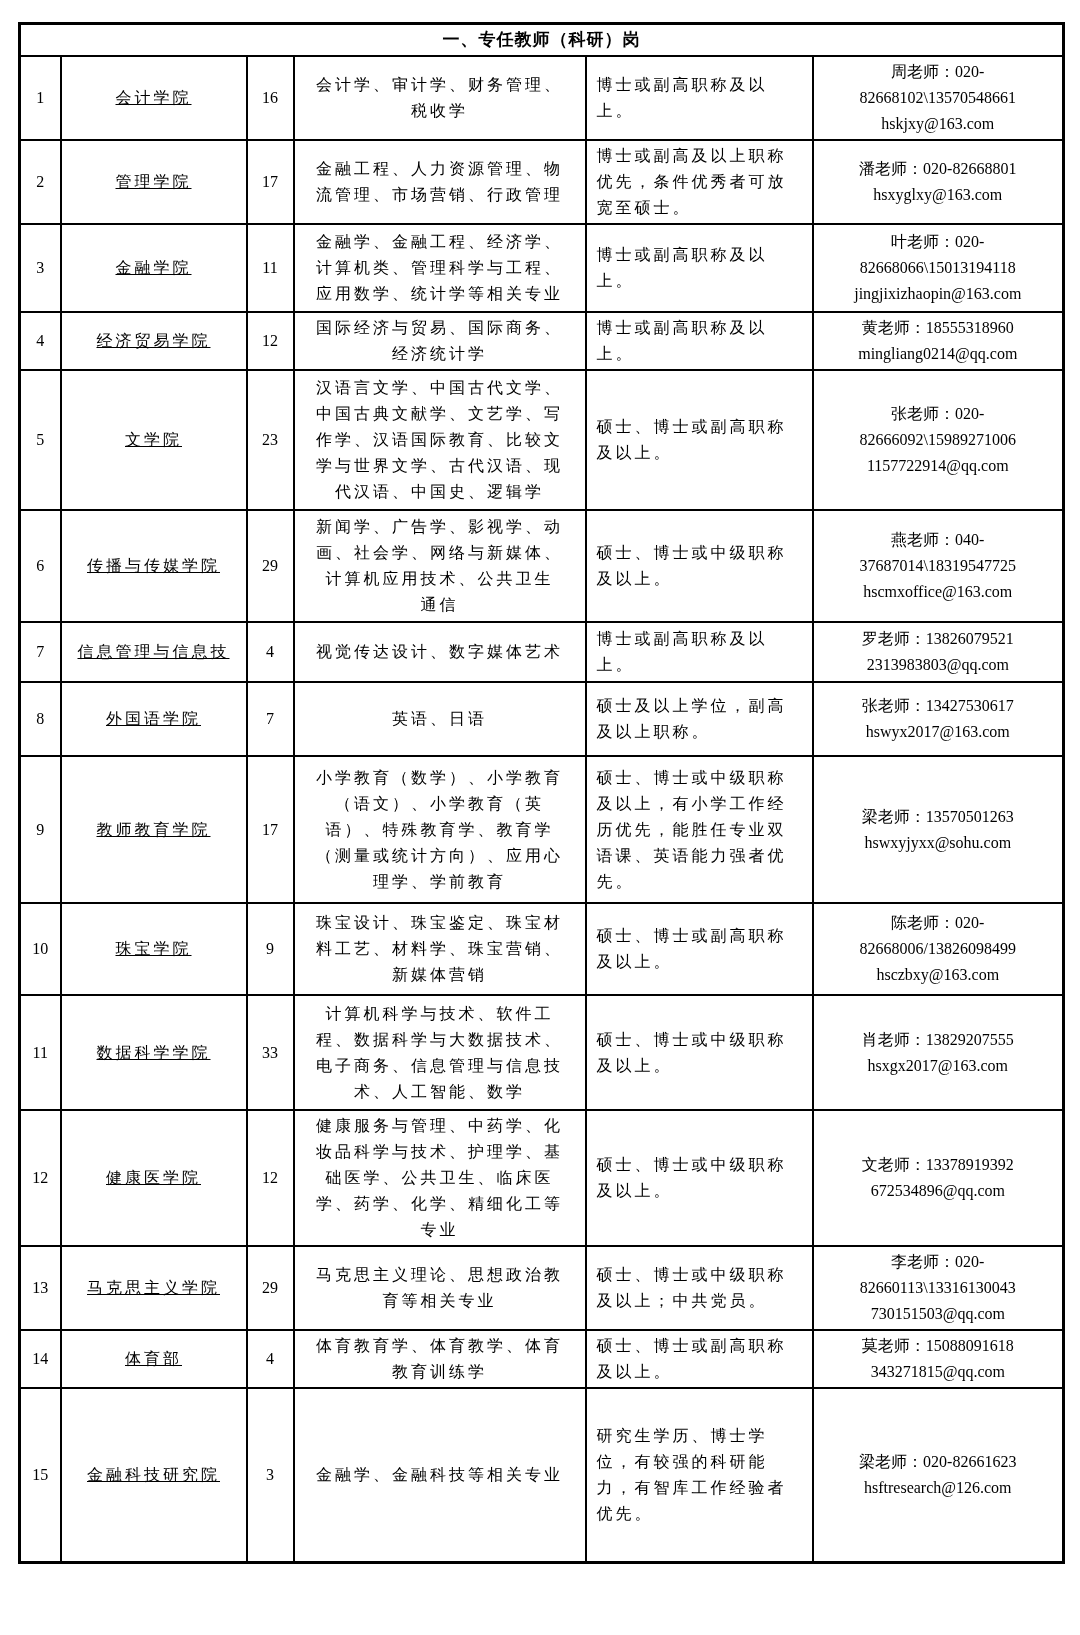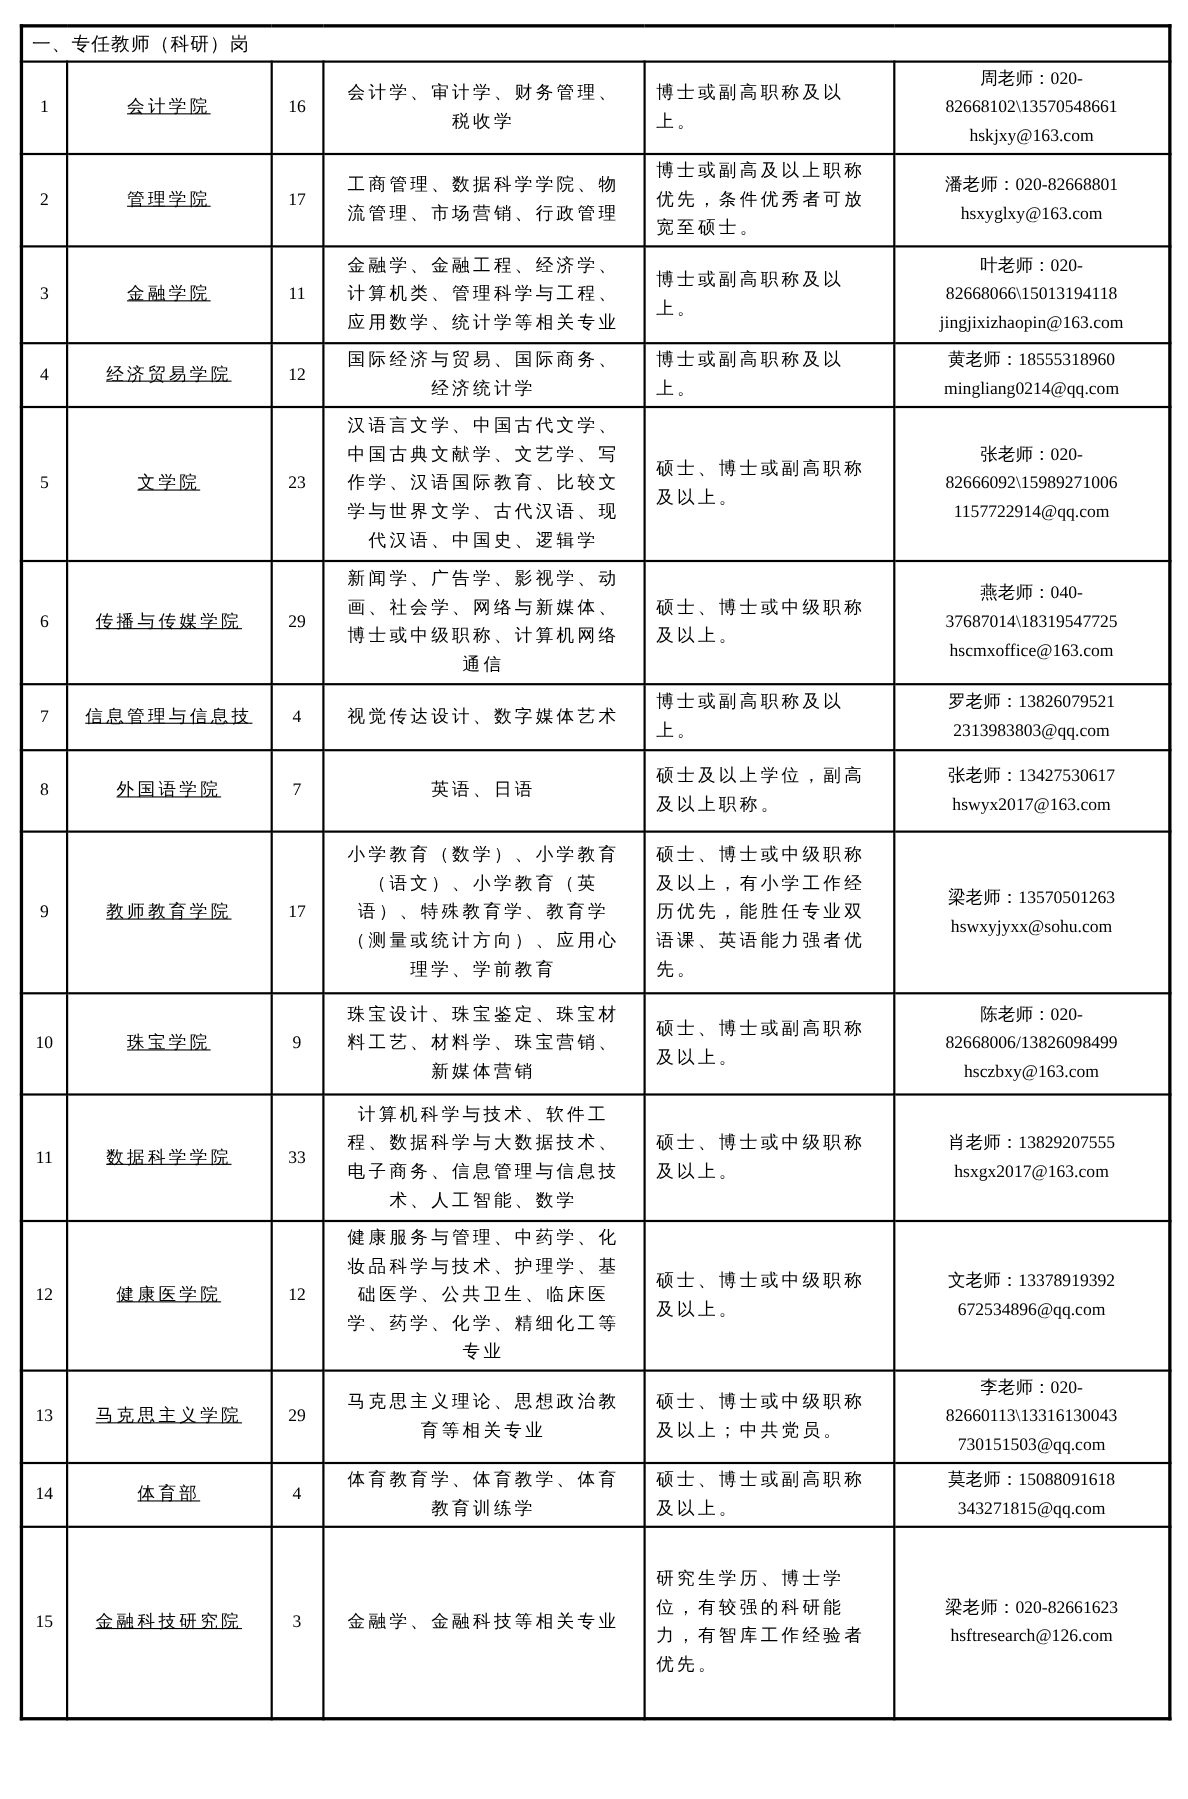--- a/index.html
+++ b/index.html
@@ -26,23 +26,23 @@
   table.recruit td, table.recruit th {
     border: 2px solid #000000;
     vertical-align: middle;
     font-size: 16px;
     line-height: 26px;
     font-weight: normal;
     overflow: hidden;
   }
   tr.section-title-row td {
     height: 28px;
-    font-weight: normal;
+    font-weight: bold;
     font-size: 17px;
-    text-align: left;
+    text-align: center;
     padding: 1px 8px;
     letter-spacing: 1px;
   }
   tr.col-header-row th {
     height: 60px;
     text-align: center;
     padding: 2px 10px;
   }
   td.c-no, td.c-count {
     text-align: center;
@@ -102,21 +102,21 @@
     <td class="c-pos">博士或副高职称及以
 上。</td>
     <td class="c-contact">周老师：020-
 82668102\13570548661
 hskjxy@163.com</td>
   </tr>
         <tr style="height: 83px;">
     <td class="c-no">2</td>
     <td class="c-dept">管理学院</td>
     <td class="c-count">17</td>
-    <td class="c-major">工商管理、数据科学学院、物
+    <td class="c-major">金融工程、人力资源管理、物
 流管理、市场营销、行政管理</td>
     <td class="c-pos">博士或副高及以上职称
 优先，条件优秀者可放
 宽至硕士。</td>
     <td class="c-contact">潘老师：020-82668801
 hsxyglxy@163.com</td>
   </tr>
         <tr style="height: 88px;">
     <td class="c-no">3</td>
     <td class="c-dept">金融学院</td>
@@ -155,21 +155,21 @@
     <td class="c-contact">张老师：020-
 82666092\15989271006
 1157722914@qq.com</td>
   </tr>
         <tr style="height: 112px;">
     <td class="c-no">6</td>
     <td class="c-dept">传播与传媒学院</td>
     <td class="c-count">29</td>
     <td class="c-major">新闻学、广告学、影视学、动
 画、社会学、网络与新媒体、
-博士或中级职称、计算机网络
+计算机应用技术、公共卫生
 通信</td>
     <td class="c-pos">硕士、博士或中级职称
 及以上。</td>
     <td class="c-contact">燕老师：040-
 37687014\18319547725
 hscmxoffice@163.com</td>
   </tr>
         <tr style="height: 60px;">
     <td class="c-no">7</td>
     <td class="c-dept">信息管理与信息技</td>

